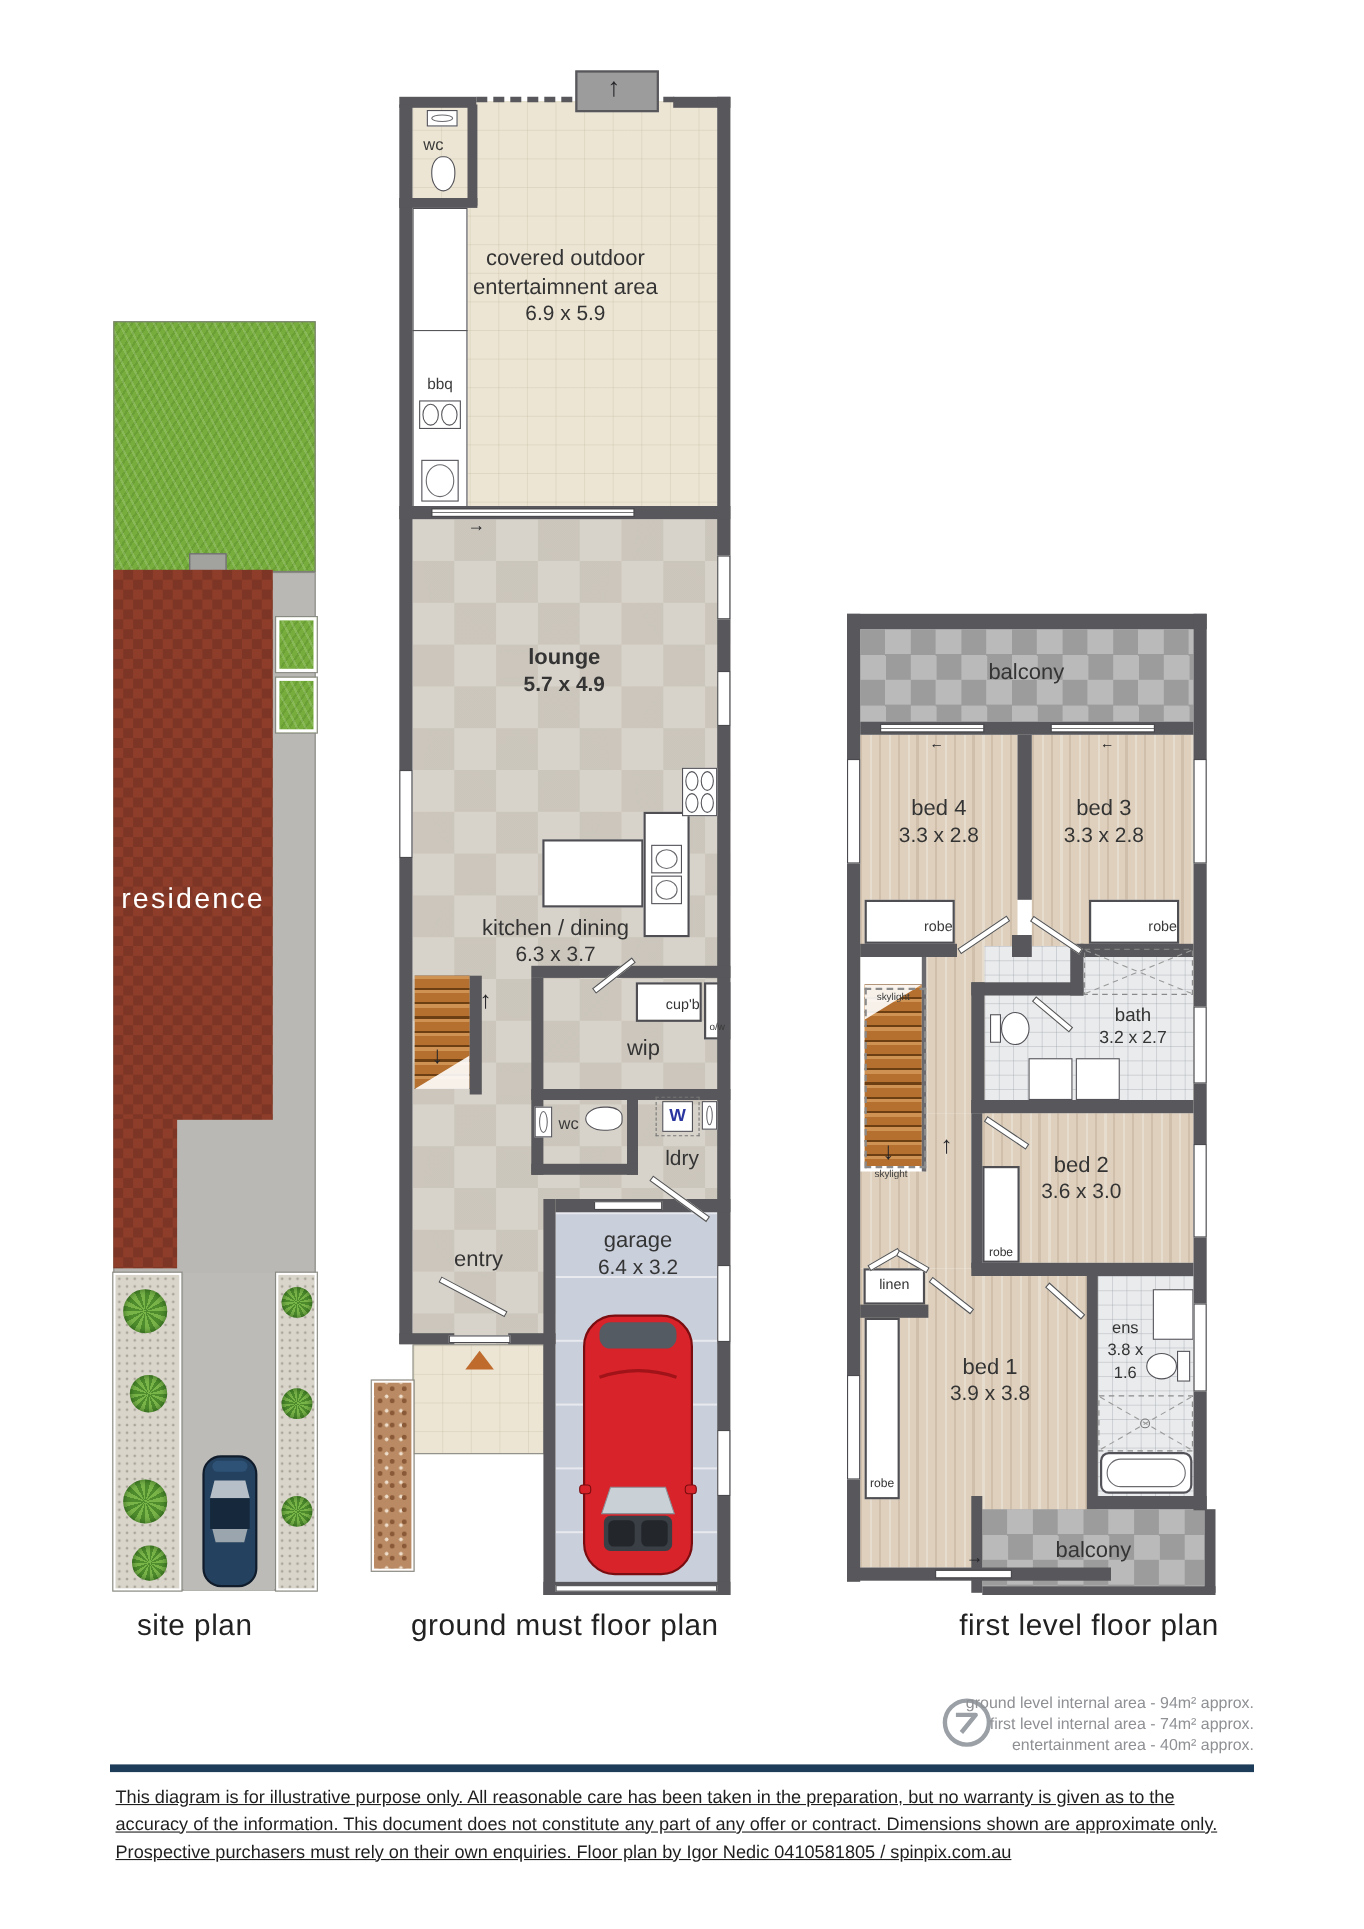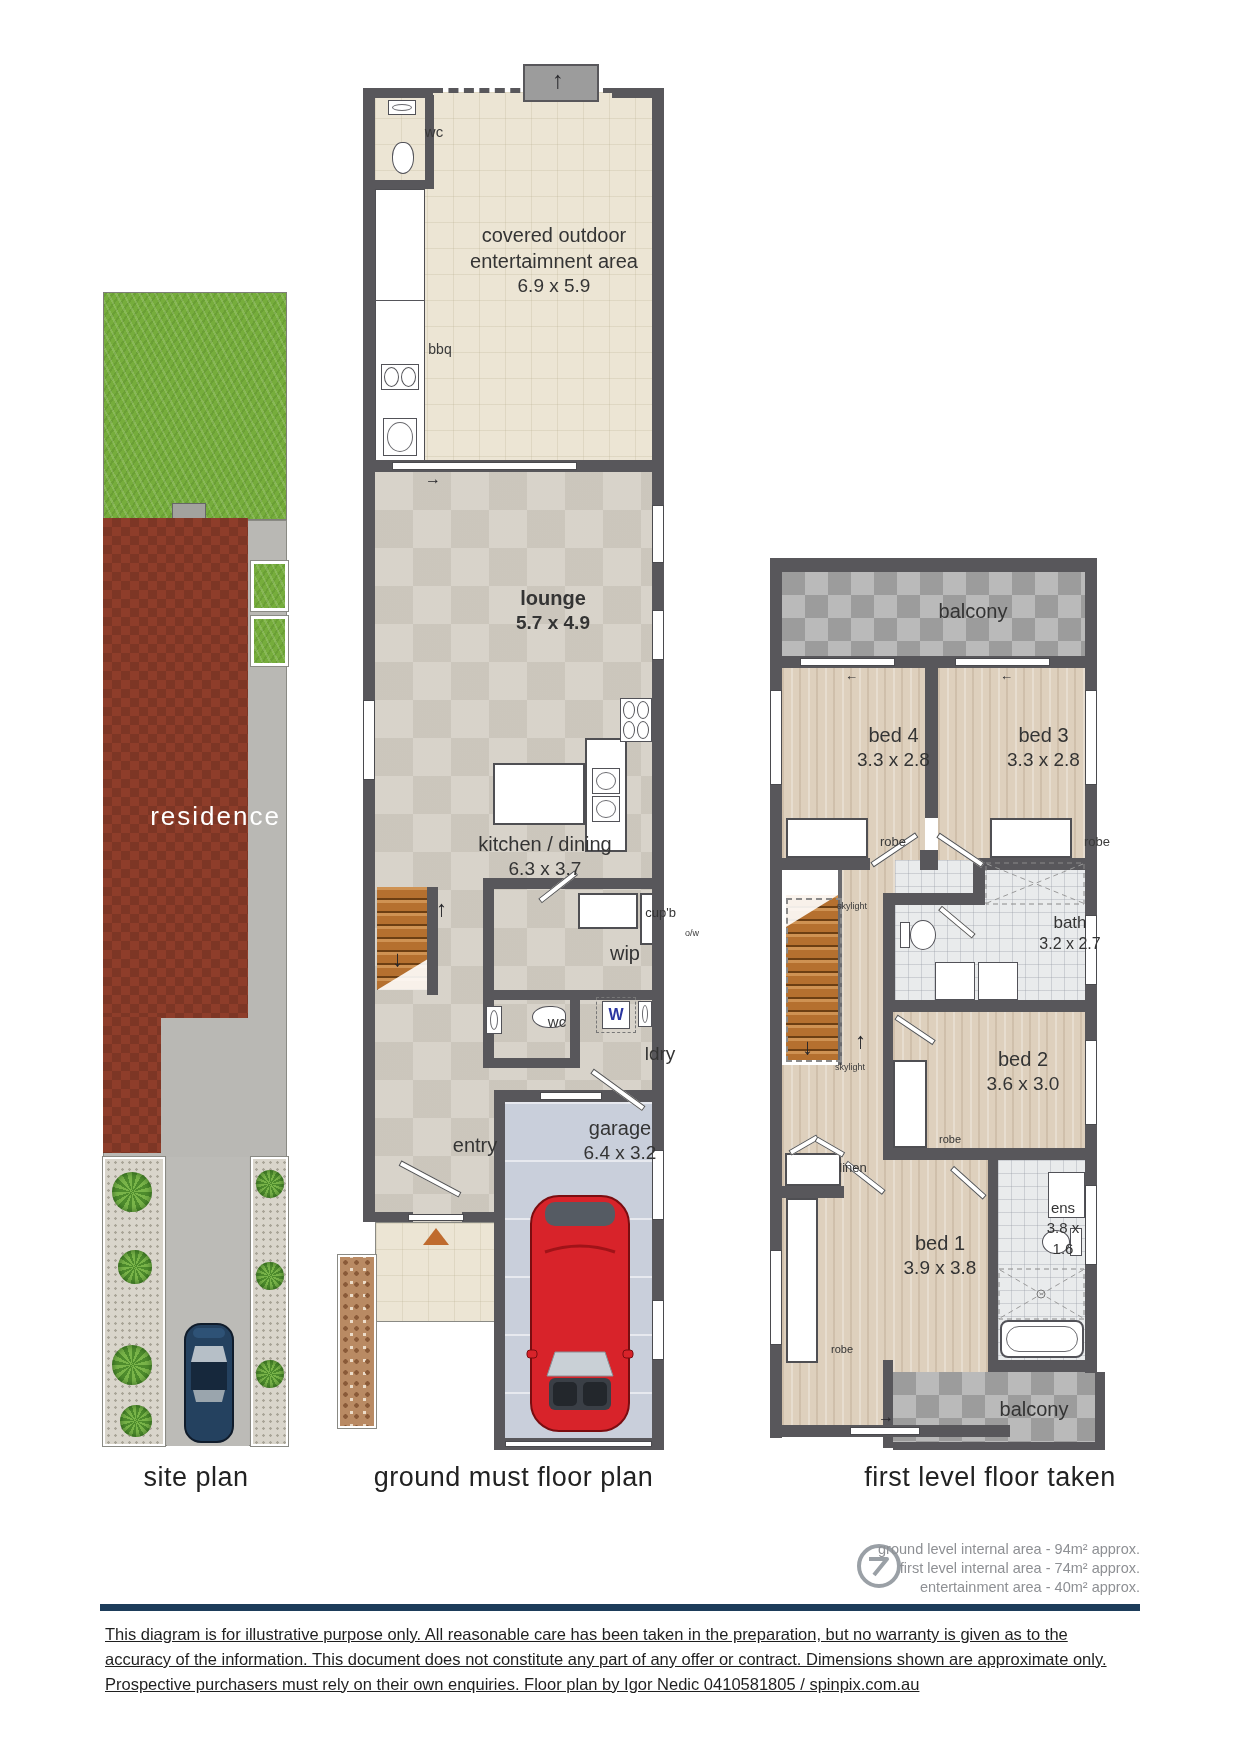--- a/index.html
+++ b/index.html
@@ -2,21 +2,21 @@
 <html><head>
 <meta charset="utf-8">
 <style>
   html,body{margin:0;padding:0;background:#fff;}
   #canvas{position:relative;width:1240px;height:1754px;background:#fff;overflow:hidden;
           font-family:"Liberation Sans",sans-serif;color:#2f2f2f;}
   .a{position:absolute;box-sizing:border-box;}
   .wall{position:absolute;background:#58575b;z-index:3;box-sizing:border-box;}
   .win{position:absolute;background:#fff;border:1px solid #4a4a4e;z-index:4;box-sizing:border-box;}
   .whitebox{position:absolute;background:#fff;border:2px solid #4f4f53;z-index:2;box-sizing:border-box;}
-  .rlabel{position:absolute;text-align:center;line-height:1.3;color:#343434;z-index:6;margin-left:40px;}
+  .rlabel{position:absolute;text-align:center;line-height:1.3;color:#343434;z-index:6;}
   .dims{font-size:19px;}
   .name{font-size:20px;}
   .small{font-size:13px;color:#3a3a3a;}
   .tiny{font-size:9px;color:#3a3a3a;}
   .caption{position:absolute;text-align:center;font-size:27px;color:#222;z-index:6;letter-spacing:.5px;}
   .arrow{position:absolute;z-index:6;color:#26262a;font-weight:bold;}
   .leaf{position:absolute;background:#fff;border:1px solid #555;height:4px;z-index:4;transform-origin:0 50%;}
   .grass{background-color:#76ad3c;background-image:repeating-linear-gradient(63deg,rgba(255,255,255,.14) 0 2px,transparent 2px 7px),repeating-linear-gradient(-55deg,rgba(20,60,0,.12) 0 2px,transparent 2px 6px);}
   .redres{background-color:#8e3d2a;background-image:repeating-conic-gradient(rgba(0,0,0,.12) 0% 25%,transparent 0% 50%);background-size:18px 18px;z-index:2;}
   .concrete{background:#b9b8b4;}
@@ -320,23 +320,23 @@
     </div>
     <div class="wall" style="left:988px;top:1360px;width:109px;height:12px;"></div>
     <div class="leaf" style="left:952px;top:1165px;width:42px;transform:rotate(42deg);"></div>
 
     <div class="wall" style="left:883px;top:1360px;width:10px;height:88px;"></div>
     <div class="wall" style="left:1095px;top:1372px;width:10px;height:76px;"></div>
     <div class="wall" style="left:893px;top:1442px;width:212px;height:8px;"></div>
     <div class="rlabel" style="left:894px;top:1396px;width:200px;font-size:20px;">balcony</div>
   </div>
 
-  <div class="caption" style="left:104px;top:1462px;width:184px;">site plan</div>
+  <div class="caption" style="left:85px;top:1462px;width:184px;">site plan</div>
   <div class="caption" style="left:363px;top:1462px;width:301px;">ground must floor plan</div>
-  <div class="caption" style="left:790px;top:1462px;width:400px;">first level floor taken</div>
+  <div class="caption" style="left:790px;top:1462px;width:400px;">first level floor plan</div>
 
 
   <svg class="a" style="left:855px;top:1542px;z-index:6;" width="48" height="48" viewBox="0 0 48 48">
     <circle cx="24" cy="24" r="20" fill="none" stroke="#9aa0a6" stroke-width="4"></circle>
     <polyline points="14,17 32,17 19,33" fill="none" stroke="#9aa0a6" stroke-width="4" stroke-linejoin="round"></polyline>
   </svg>
 
   <div class="footer-areas" style="left:740px;top:1540px;width:400px;">
     <div>ground level internal area - 94m² approx.</div>
     <div>first level internal area - 74m² approx.</div>

